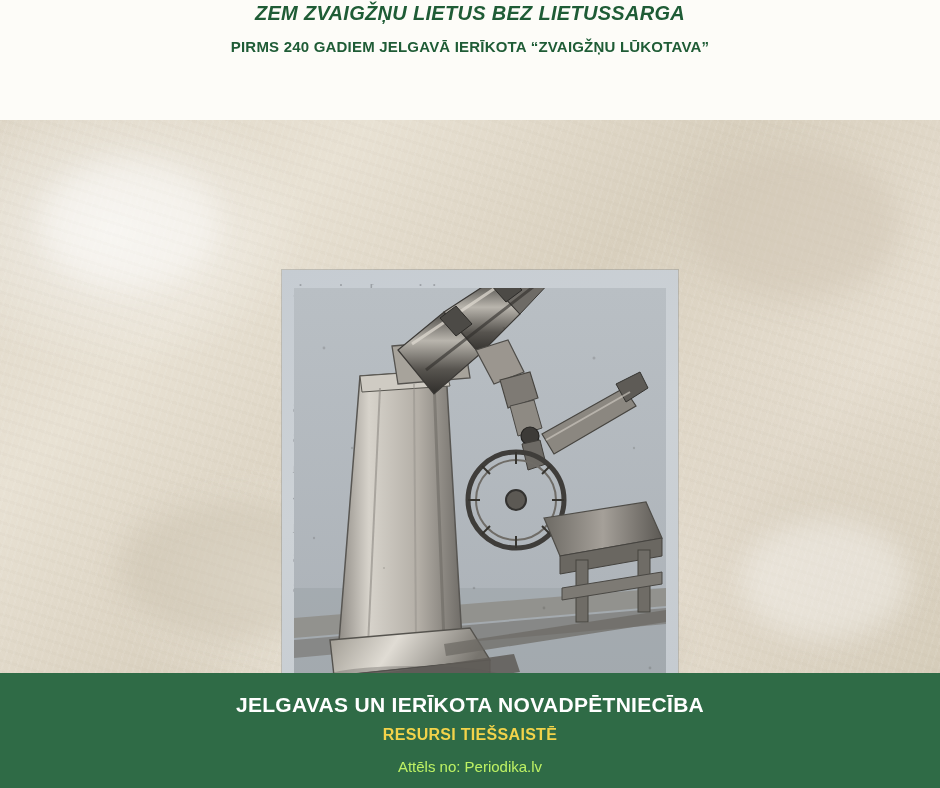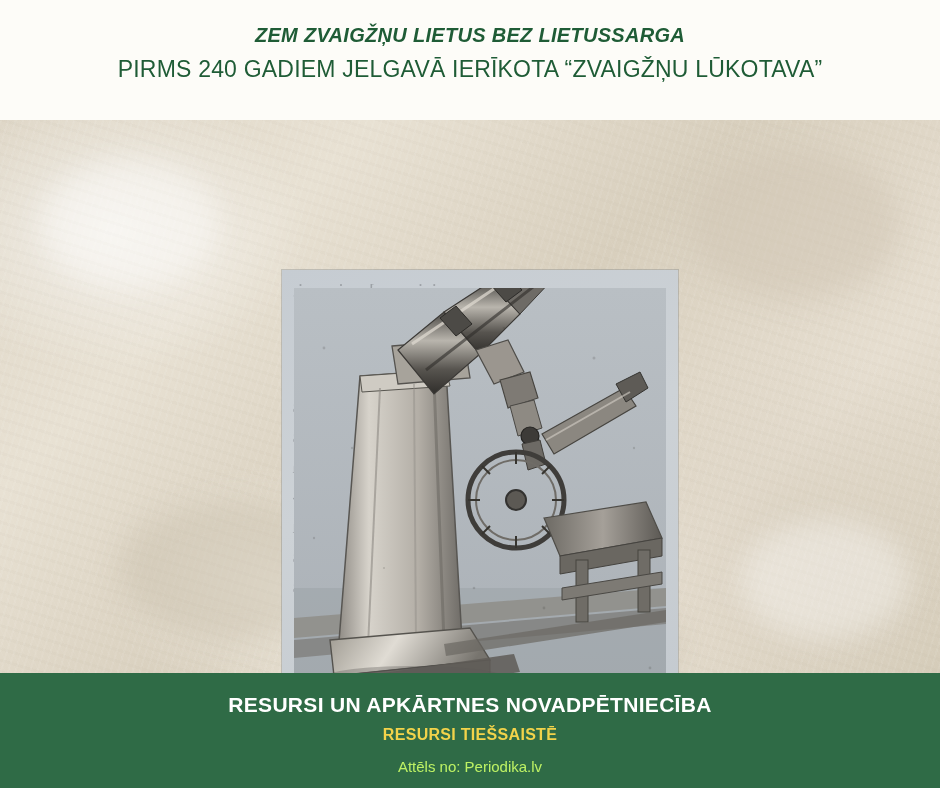--- a/index.html
+++ b/index.html
@@ -23,35 +23,34 @@
 
   
   .header {
     position: absolute;
     left: 0;
     top: 0;
     width: 940px;
     height: 120px;
     background: #fdfcf8;
     box-sizing: border-box;
-    padding-top: 22px;
     text-align: center;
   }
   .header-line1 {
     font-size: 20px;
     font-weight: bold;
     font-style: italic;
     color: #1f5c36;
     letter-spacing: 0.3px;
     line-height: 26px;
   }
   .header-line2 {
     margin-top: 6px;
-    font-size: 23px;
-    font-weight: normal;
+    font-size: 15px;
+    font-weight: bold;
     color: #1f5c36;
     letter-spacing: 0.2px;
     line-height: 30px;
   }
 
   
   .body-area {
     position: absolute;
     left: 0;
     top: 120px;
@@ -309,18 +308,18 @@
             <circle cx="20" cy="250" r="1.2"></circle>
               <circle cx="356" cy="380" r="1.4"></circle>
           </g>
         </svg>
       </div>
 
     </div>
   </div>
 
   <div class="footer">
-    <div class="footer-title">RESURSI UN APKĀRTNES NOVADPĒTNIECĪBA</div>
+    <div class="footer-title">JELGAVAS UN IERĪKOTA NOVADPĒTNIECĪBA</div>
     <div class="footer-sub">RESURSI TIEŠSAISTĒ</div>
     <div class="footer-credit">Attēls no: Periodika.lv</div>
   </div>
 
 </div>
 
 </body></html>

